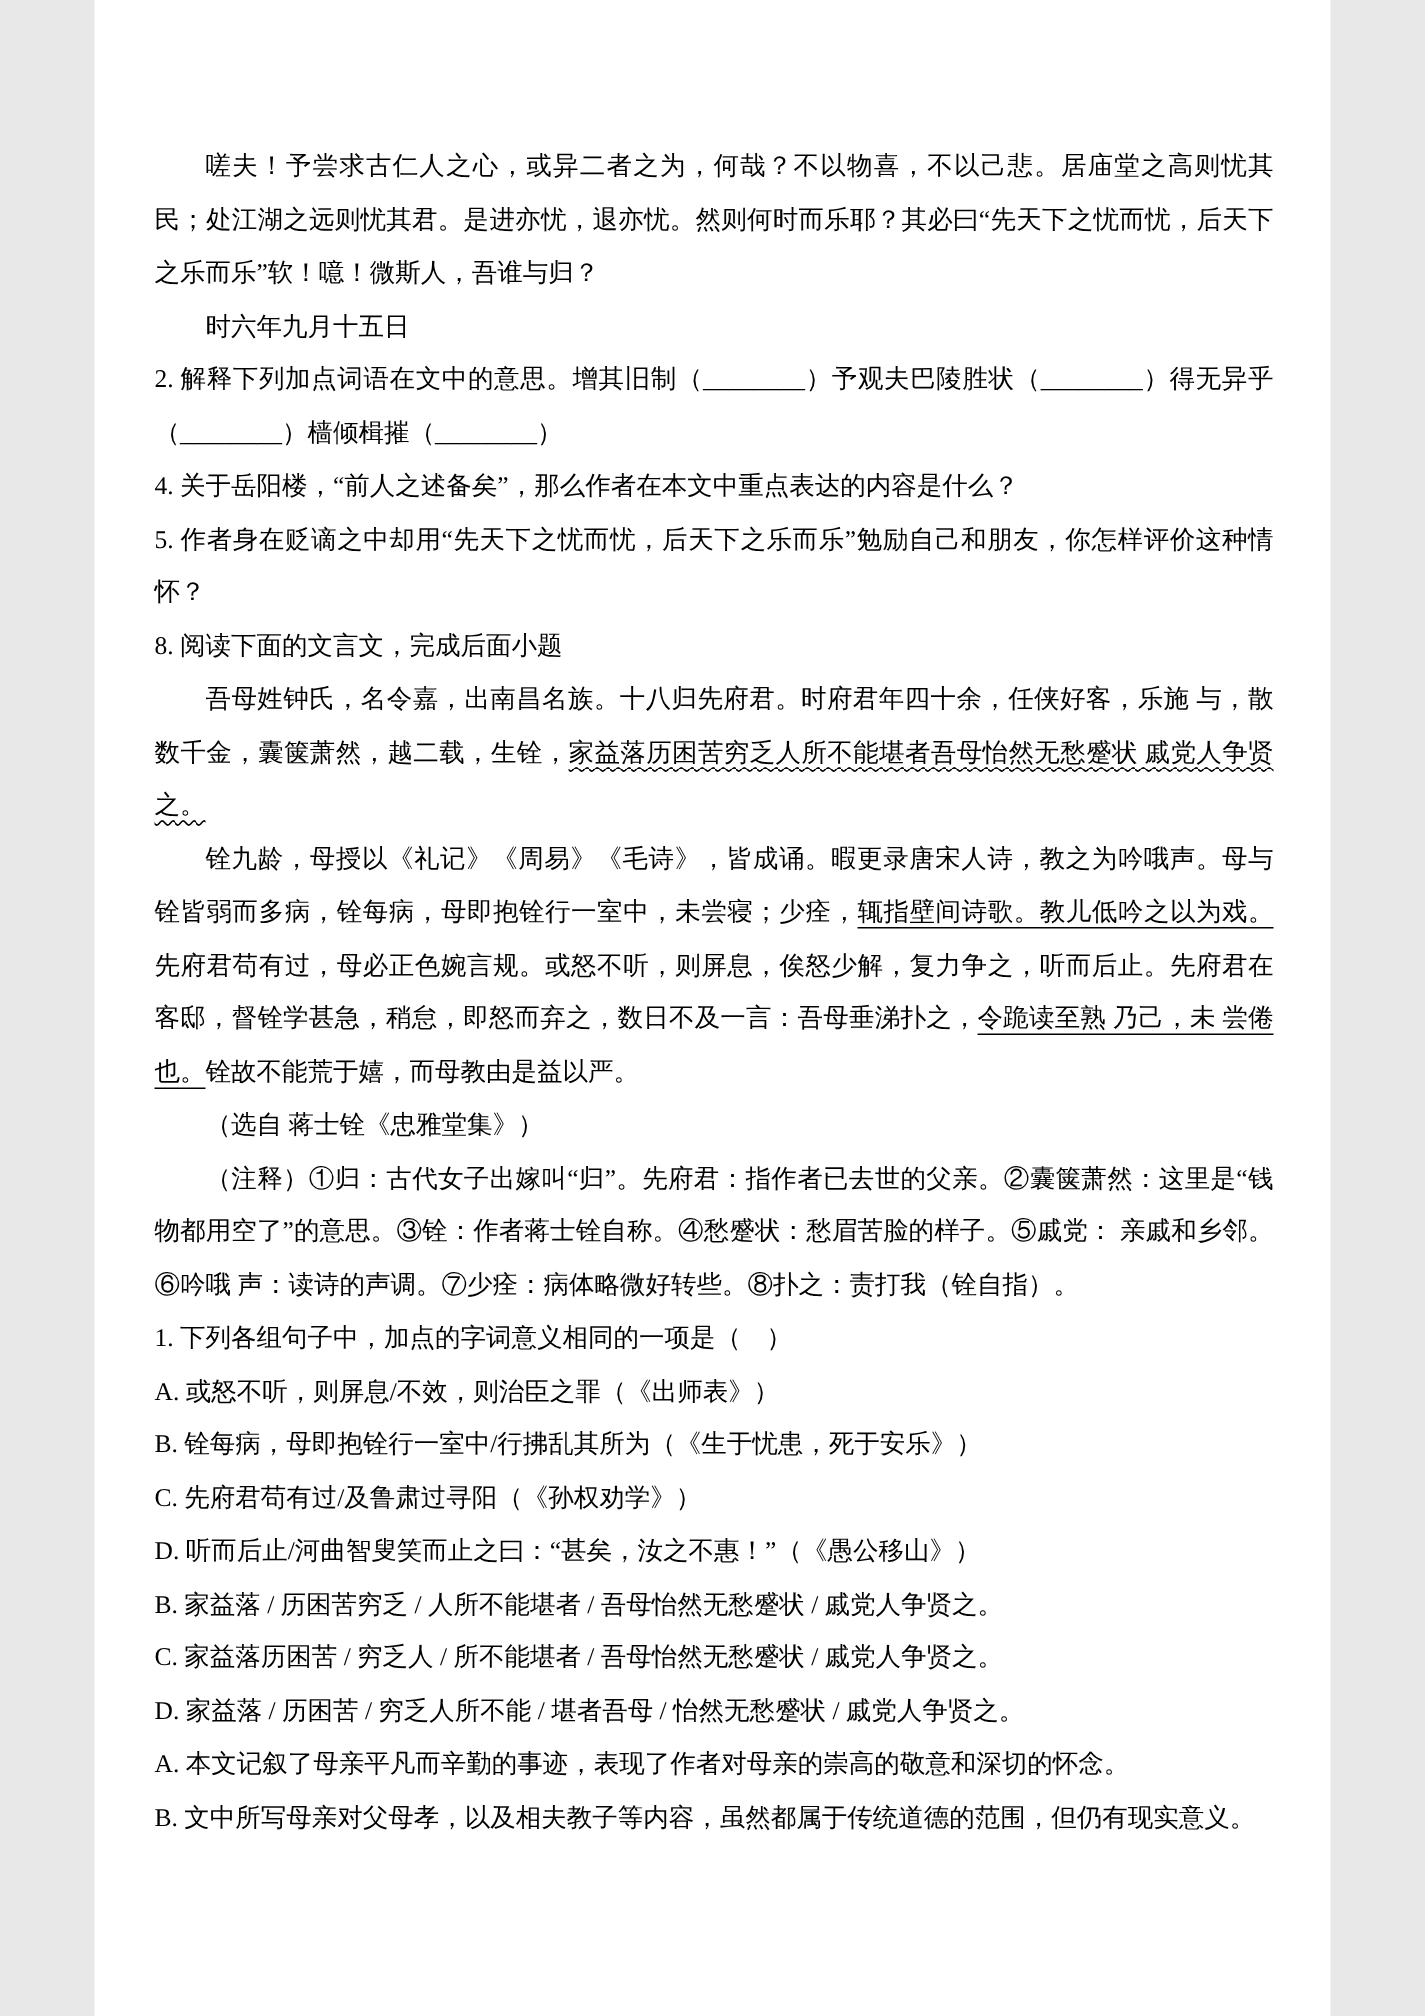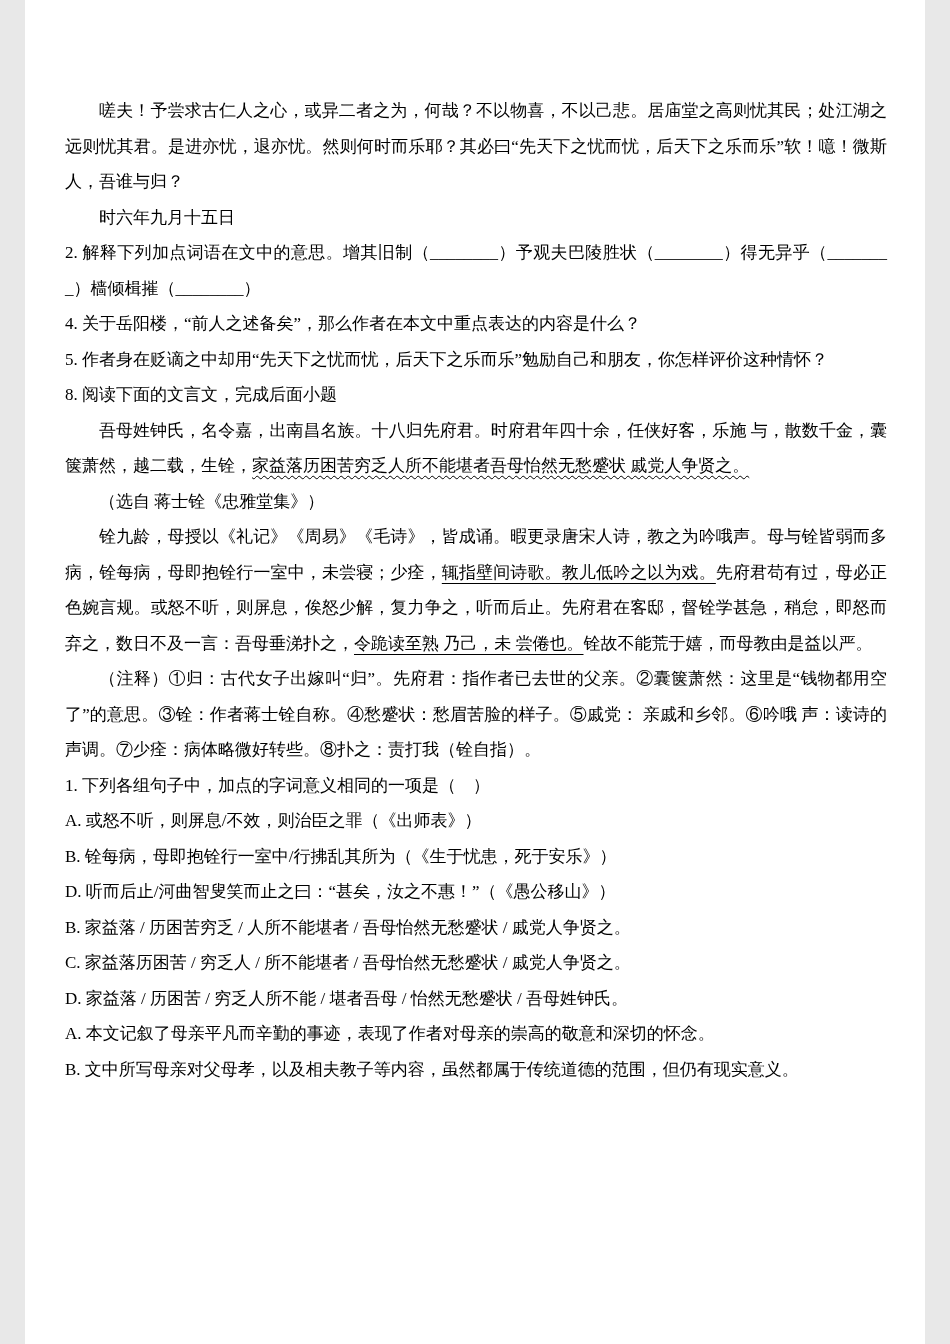--- a/index.html
+++ b/index.html
@@ -2,21 +2,21 @@
 <html><head>
 <meta charset="utf-8">
 <style>
   html, body {
     margin: 0;
     padding: 0;
     background: #e8e8e8;
   }
   .sheet {
     position: relative;
-    width: 900px;
+    width: 824px;
     height: 1344px;
     margin: 0 auto;
     background: #ffffff;
     box-sizing: border-box;
     padding: 93px 38px 60px 40px;
     font-family: "Liberation Serif", "DejaVu Serif", serif;
     font-size: 17px;
     line-height: 35.5px;
     color: #000000;
     overflow: hidden;
@@ -47,25 +47,26 @@
 <body>
 
 <div class="sheet" style="background: rgb(255, 255, 255); color: rgb(0, 0, 0);">
     <p class="indent"><span>嗟夫！予尝求古仁人之心，或异二者之为，何哉？不以物喜，不以己悲。居庙堂之高则忧其民；处江湖之远则忧其君。是进亦忧，退亦忧。然则何时而乐耶？其必曰“先天下之忧而忧，后天下之乐而乐”软！噫！微斯人，吾谁与归？</span></p>
     <p class="indent"><span>时六年九月十五日</span></p>
     <p><span>2. 解释下列加点词语在文中的意思。增其旧制（________）予观夫巴陵胜状（________）得无异乎（________）樯倾楫摧（________）</span></p>
     <p><span>4. 关于岳阳楼，“前人之述备矣”，那么作者在本文中重点表达的内容是什么？</span></p>
     <p><span>5. 作者身在贬谪之中却用“先天下之忧而忧，后天下之乐而乐”勉励自己和朋友，你怎样评价这种情怀？</span></p>
     <p><span>8. 阅读下面的文言文，完成后面小题</span></p>
     <p class="indent"><span>吾母姓钟氏，名令嘉，出南昌名族。十八归先府君。时府君年四十余，任侠好客，乐施 与，散数千金，囊箧萧然，越二载，生铨，</span><span class="u-wavy">家益落历困苦穷乏人所不能堪者吾母怡然无愁蹙状 戚党人争贤之。</span></p>
+    <p class="indent"><span>铨九龄，母授以《礼记》《周易》《毛诗》，皆成诵。暇更录唐宋人诗，教之为吟哦声。母与铨皆弱而多病，铨每病，母即抱铨行一室中，未尝寝；少痊，</span><span class="u-line">辄指壁间诗歌。教儿低吟之以为戏。</span><span>先府君苟有过，母必正色婉言规。或怒不听，则屏息，俟怒少解，复力争之，听而后止。先府君在客邸，督铨学甚急，稍怠，即怒而弃之，数日不及一言：吾母垂涕扑之，</span><span class="u-line">令跪读至熟 乃己，未 尝倦也。</span><span>铨故不能荒于嬉，而母教由是益以严。</span></p>
     <p class="indent"><span>（选自 蒋士铨《忠雅堂集》）</span></p>
-    <p class="indent"><span>铨九龄，母授以《礼记》《周易》《毛诗》，皆成诵。暇更录唐宋人诗，教之为吟哦声。母与铨皆弱而多病，铨每病，母即抱铨行一室中，未尝寝；少痊，</span><span class="u-line">辄指壁间诗歌。教儿低吟之以为戏。</span><span>先府君苟有过，母必正色婉言规。或怒不听，则屏息，俟怒少解，复力争之，听而后止。先府君在客邸，督铨学甚急，稍怠，即怒而弃之，数日不及一言：吾母垂涕扑之，</span><span class="u-line">令跪读至熟 乃己，未 尝倦也。</span><span>铨故不能荒于嬉，而母教由是益以严。</span></p>
     <p class="indent"><span>（注释）①归：古代女子出嫁叫“归”。先府君：指作者已去世的父亲。②囊箧萧然：这里是“钱物都用空了”的意思。③铨：作者蒋士铨自称。④愁蹙状：愁眉苦脸的样子。⑤戚党： 亲戚和乡邻。⑥吟哦 声：读诗的声调。⑦少痊：病体略微好转些。⑧扑之：责打我（铨自指）。</span></p>
     <p><span>1. 下列各组句子中，加点的字词意义相同的一项是（　）</span></p>
     <p><span>A. 或怒不听，则屏息/不效，则治臣之罪（《出师表》）</span></p>
     <p><span>B. 铨每病，母即抱铨行一室中/行拂乱其所为（《生于忧患，死于安乐》）</span></p>
+    <p><span>C. 先府君苟有过/及鲁肃过寻阳（《孙权劝学》）</span></p>
     <p><span>D. 听而后止/河曲智叟笑而止之曰：“甚矣，汝之不惠！”（《愚公移山》）</span></p>
     <p><span>B. 家益落 / 历困苦穷乏 / 人所不能堪者 / 吾母怡然无愁蹙状 / 戚党人争贤之。</span></p>
     <p><span>C. 家益落历困苦 / 穷乏人 / 所不能堪者 / 吾母怡然无愁蹙状 / 戚党人争贤之。</span></p>
-    <p><span>D. 家益落 / 历困苦 / 穷乏人所不能 / 堪者吾母 / 怡然无愁蹙状 / 吾母姓钟氏。</span></p>
+    <p><span>D. 家益落 / 历困苦 / 穷乏人所不能 / 堪者吾母 / 怡然无愁蹙状 / 戚党人争贤之。</span></p>
     <p><span>A. 本文记叙了母亲平凡而辛勤的事迹，表现了作者对母亲的崇高的敬意和深切的怀念。</span></p>
     <p><span>B. 文中所写母亲对父母孝，以及相夫教子等内容，虽然都属于传统道德的范围，但仍有现实意义。</span></p>
   </div>
 
 </body></html>

